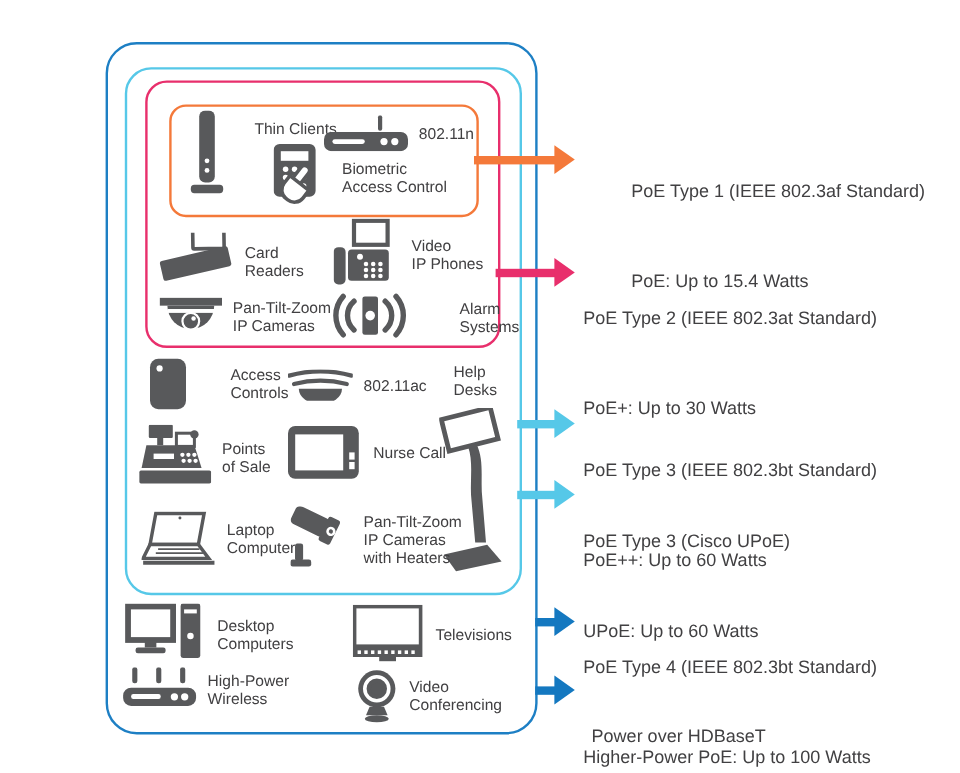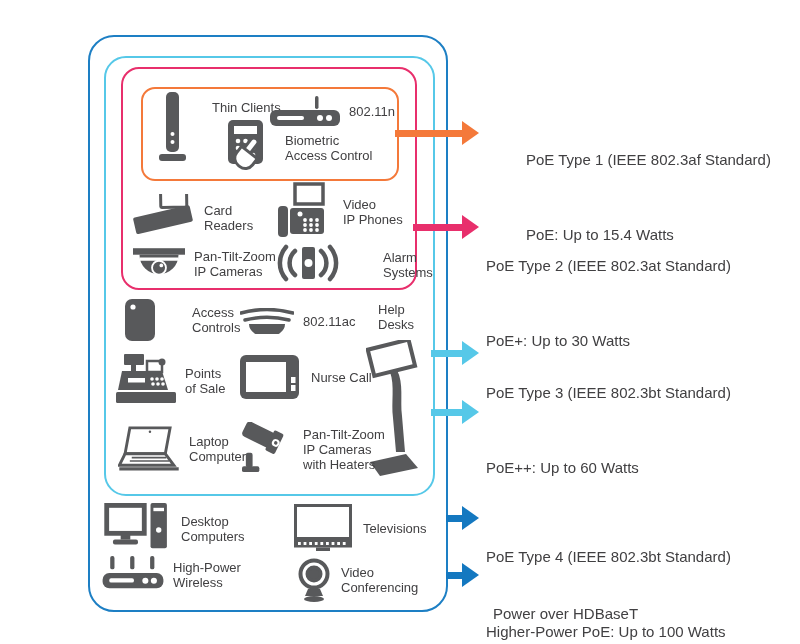--- a/index.html
+++ b/index.html
@@ -338,20 +338,24 @@
     <span class="d">PoE: Up to 15.4 Watts</span>
   </div>
   <div class="poe-label" id="l2">
     <span class="t">PoE Type 2 (IEEE 802.3at Standard)</span>
     <span class="d">PoE+: Up to 30 Watts</span>
   </div>
   <div class="poe-label" id="l3">
     <span class="t">PoE Type 3 (IEEE 802.3bt Standard)</span>
     <span class="d">PoE++: Up to 60 Watts</span>
   </div>
+  <div class="poe-label" id="l4">
+    <span class="t">PoE Type 3 (Cisco UPoE)</span>
+    <span class="d">UPoE: Up to 60 Watts</span>
+  </div>
   <div class="poe-label" id="l5">
     <span class="t">PoE Type 4 (IEEE 802.3bt Standard)</span>
     <span class="d">Higher-Power PoE: Up to 100 Watts</span>
   </div>
   <div class="poe-label" id="l6">
     <span class="t">Power over HDBaseT</span>
     
   </div>
 
 </div>

